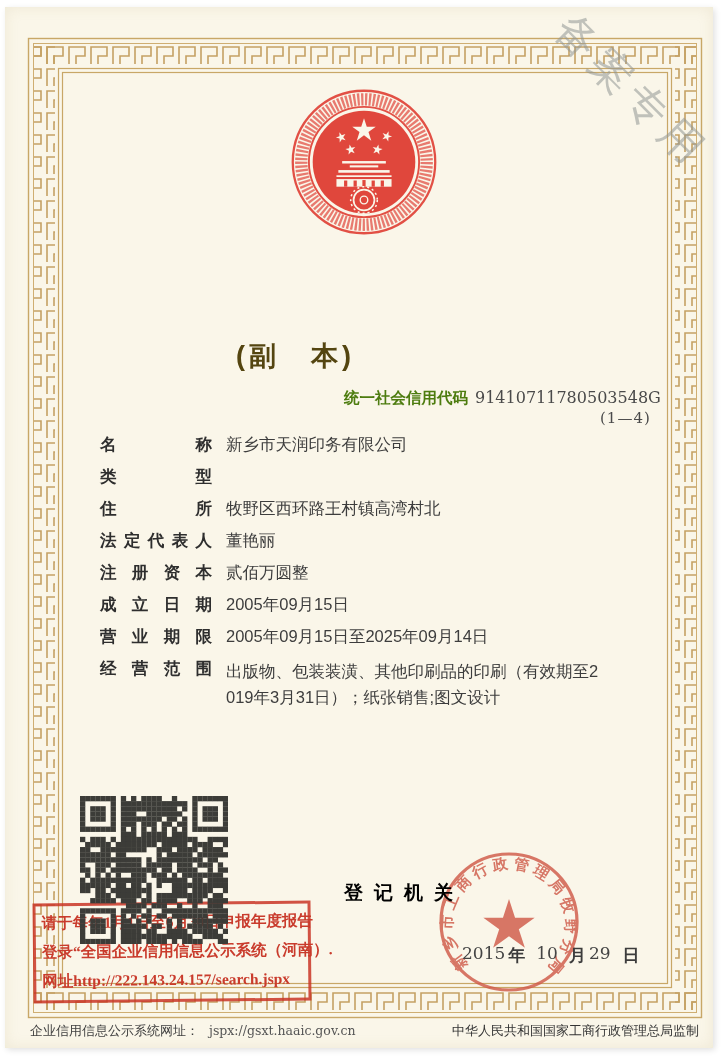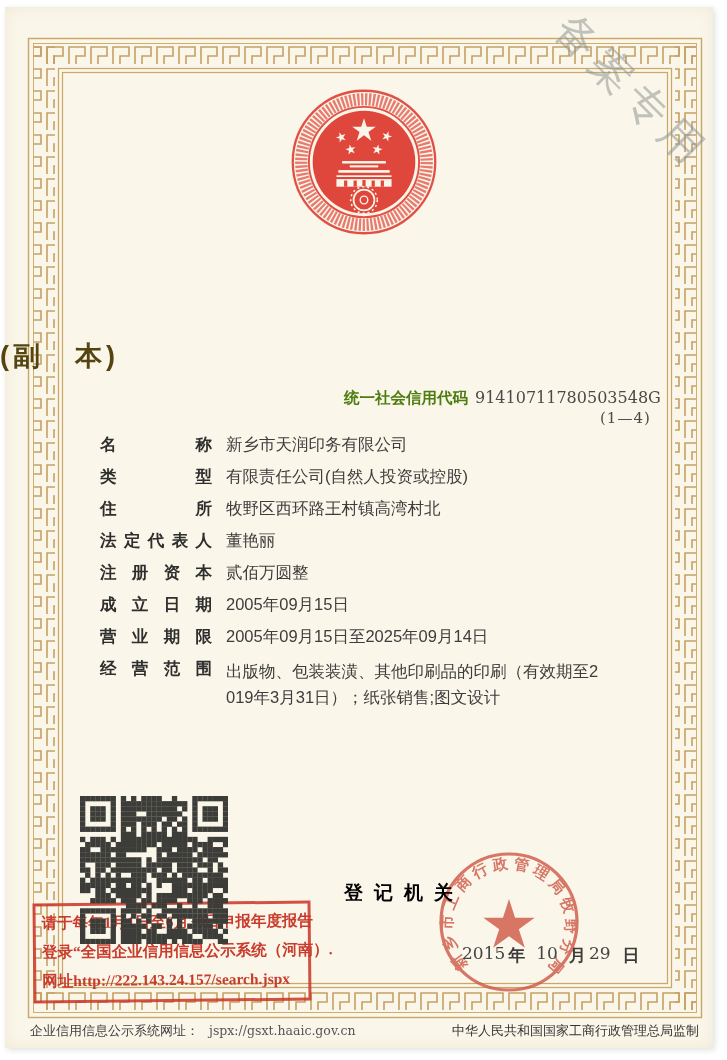--- a/index.html
+++ b/index.html
@@ -8,21 +8,21 @@
   .paper{position:absolute;left:5px;top:7px;width:708px;height:1041px;background:#faf6e9;
          box-shadow:inset 0 0 14px rgba(190,170,120,.18), 2px 2px 6px rgba(0,0,0,.12);}
   .frame-svg{position:absolute;left:0;top:0;}
   .watermark{position:absolute;left:582px;top:2px;font-size:42px;letter-spacing:7px;
              color:rgba(144,150,147,.55);transform:rotate(45deg);transform-origin:left top;
              white-space:nowrap;z-index:5;}
   .emblem{position:absolute;left:288px;top:86px;width:152px;height:152px;}
   .title{position:absolute;left:0;top:247px;width:727px;text-align:center;
          font-size:71px;font-weight:bold;color:var(--title,#544510);
          letter-spacing:41px;padding-left:41px;box-sizing:border-box;white-space:nowrap;}
-  .subtitle{position:absolute;left:0;top:338px;width:591px;text-align:left;
+  .subtitle{position:absolute;left:0;top:338px;width:591px;text-align:center;
             font-size:27px;font-weight:bold;color:var(--title,#544510);letter-spacing:4px;}
   .credit-line{position:absolute;left:344px;top:388px;white-space:nowrap;}
   .credit-label{font-weight:bold;font-size:15.5px;color:#4d7c0f;}
   .credit-code{font-family:"DejaVu Serif",serif;font-size:16px;color:#4a4a4a;margin-left:7px;}
   .page-no{position:absolute;left:600px;top:409px;font-family:"DejaVu Serif",serif;
            font-size:15px;color:#4a4a4a;letter-spacing:1px;}
   .fields{position:absolute;left:100px;top:434px;width:530px;}
   .frow{display:flex;align-items:flex-start;margin-bottom:11px;}
   .flabel{display:flex;justify-content:space-between;width:112px;flex:none;
           font-weight:bold;font-size:16.5px;color:#2e2e2e;line-height:21px;}
@@ -115,23 +115,20 @@
           <span>称</span>
         </div>
         <div class="fvalue">
           <div>新乡市天润印务有限公司</div>
         </div>
       </div>
       <div class="frow">
         <div class="flabel">
           <span>类</span>
           <span>型</span>
-        </div>
-        <div class="fvalue">
-          <div>有限责任公司(自然人投资或控股)</div>
         </div>
       </div>
       <div class="frow">
         <div class="flabel">
           <span>住</span>
           <span>所</span>
         </div>
         <div class="fvalue">
           <div>牧野区西环路王村镇高湾村北</div>
         </div>

